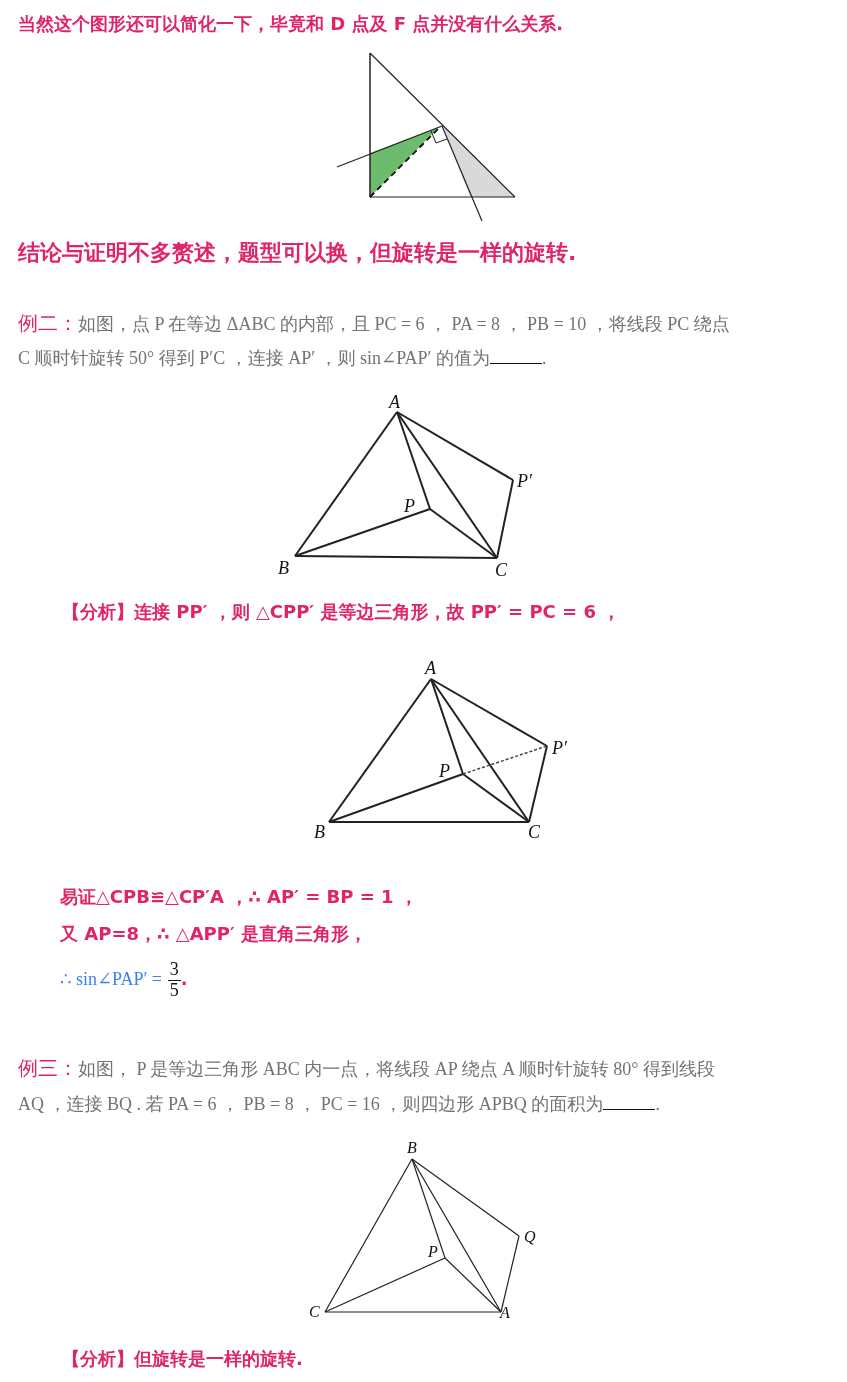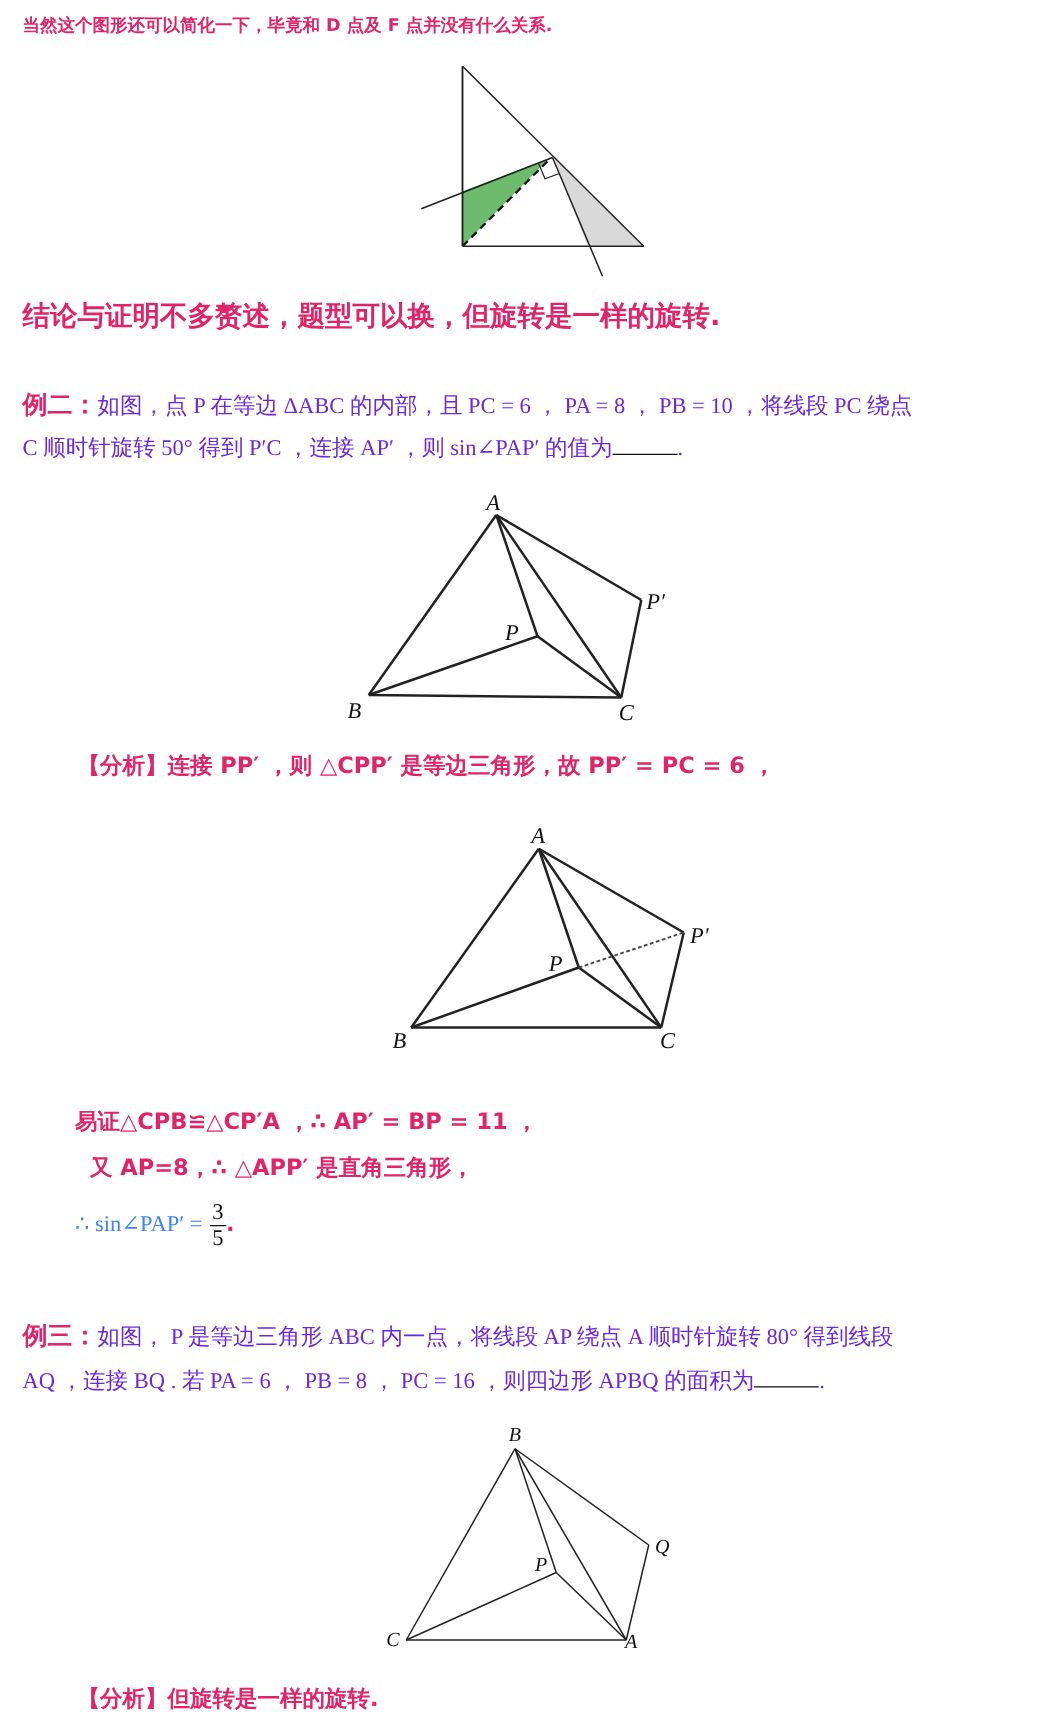--- a/index.html
+++ b/index.html
@@ -1,32 +1,32 @@
 <!DOCTYPE html>
 <html><head>
 <meta charset="utf-8">
 <style>
   html, body { margin: 0; padding: 0; background: #ffffff; }
   body { width: 847px; height: 1382px; position: relative; overflow: hidden;
          font-family: "DejaVu Serif", "Liberation Serif", serif; color: #111; }
   .line { position: absolute; left: 18px; white-space: nowrap; font-size: 18px; }
   .pink { color: #e0246a; font-weight: bold; font-family: "DejaVu Sans", "Liberation Sans", sans-serif; }
-  .lab { color: #e0246a; font-weight: bold; font-size: 20px; font-family: "DejaVu Sans", "Liberation Sans", sans-serif; }
-  .blk { color: #6d28d9; font-family: "Liberation Serif", "DejaVu Serif", serif; }
+  .lab { color: #e0246a; font-weight: normal; font-size: 20px; font-family: "DejaVu Sans", "Liberation Sans", sans-serif; }
+  .blk { color: #737373; font-family: "Liberation Serif", "DejaVu Serif", serif; }
   .mathn { font-family: "Liberation Serif", "DejaVu Serif", serif; color: #3b82f6; }
   .blank { display: inline-block; width: 52px; border-bottom: 1px solid #111; height: 16px; vertical-align: baseline; }
   svg { position: absolute; }
   .frac { display: inline-block; vertical-align: middle; text-align: center; font-family: "Liberation Serif", serif; color:#111; line-height: 1.1; }
   .frac .num { display: block; border-bottom: 1px solid #111; padding: 0 2px; }
   .frac .den { display: block; padding: 0 2px; }
 </style>
 </head>
 <body>
 
-<div class="line pink" style="top:12px;font-size:14px;">当然这个图形还可以简化一下，毕竟和 D 点及 F 点并没有什么关系.</div>
+<div class="line pink" style="top:12px;font-size:18px;">当然这个图形还可以简化一下，毕竟和 D 点及 F 点并没有什么关系.</div>
 
 <svg width="220" height="190" style="left:320px;top:40px;" viewBox="0 0 220 190">
   <polygon points="50,157 50,113 119,87" fill="#6dbb6d"></polygon>
   <polygon points="123,86 195,157 150,157" fill="#d9d9d9"></polygon>
   <line x1="50" y1="13" x2="50" y2="157" stroke="#222" stroke-width="1.5"></line>
   <line x1="50" y1="157" x2="195" y2="157" stroke="#222" stroke-width="1.2"></line>
   <line x1="50" y1="13" x2="195" y2="157" stroke="#222" stroke-width="1.2"></line>
   <line x1="17" y1="127" x2="122" y2="86" stroke="#222" stroke-width="1.2"></line>
   <line x1="122" y1="86" x2="162" y2="181" stroke="#222" stroke-width="1.2"></line>
   <line x1="50" y1="157" x2="120" y2="87" stroke="#111" stroke-width="1.8" stroke-dasharray="6,4"></line>
@@ -76,22 +76,22 @@
     <line x1="247" y1="96" x2="229" y2="172"></line>
   </g>
   <line x1="163" y1="124" x2="247" y2="96" stroke="#444" stroke-width="1.5" stroke-dasharray="3,2"></line>
   <text x="125" y="24" fill="#111">A</text>
   <text x="14" y="188" fill="#111">B</text>
   <text x="228" y="188" fill="#111">C</text>
   <text x="139" y="127" fill="#111">P</text>
   <text x="252" y="104" fill="#111">P′</text>
 </svg>
 
-<div class="line pink" style="top:885px;left:60px;">易证△CPB≌△CP′A ，∴ AP′ = BP = 11 ，</div>
-<div class="line pink" style="top:922px;left:60px;margin-left:12px;">又 AP=8，∴ △APP′ 是直角三角形，</div>
+<div class="line pink" style="top:885px;left:60px;">易证△CPB≌△CP′A ，∴ AP′ = BP = 1 ，</div>
+<div class="line pink" style="top:922px;left:60px;">又 AP=8，∴ △APP′ 是直角三角形，</div>
 <div class="line" style="top:960px;left:60px;">
   <span class="mathn">∴ sin∠PAP′ =</span>
   <span class="frac"><span class="num">3</span><span class="den">5</span></span><span class="pink">.</span>
 </div>
 
 <div class="line" style="top:1055px;">
   <span class="lab">例三：</span><span class="blk">如图， P 是等边三角形 ABC 内一点，将线段 AP 绕点 A 顺时针旋转 80° 得到线段</span>
 </div>
 <div class="line" style="top:1092px;">
   <span class="blk">AQ ，连接 BQ . 若 PA = 6 ， PB = 8 ， PC = 16 ，则四边形 APBQ 的面积为</span><span class="blank"></span><span class="blk">.</span>

